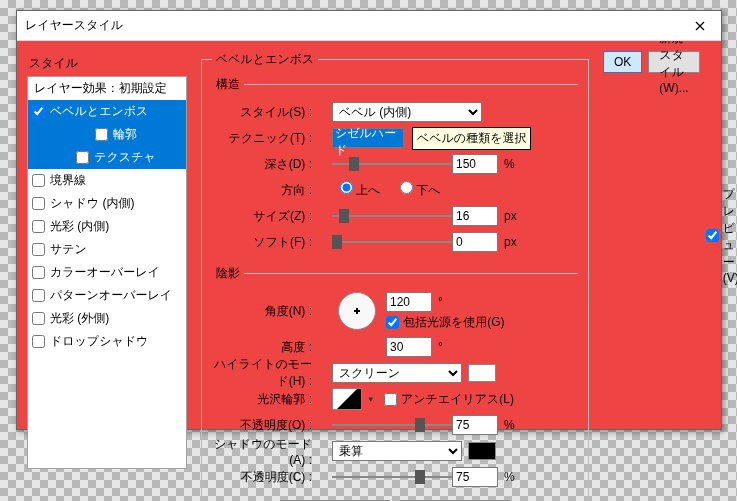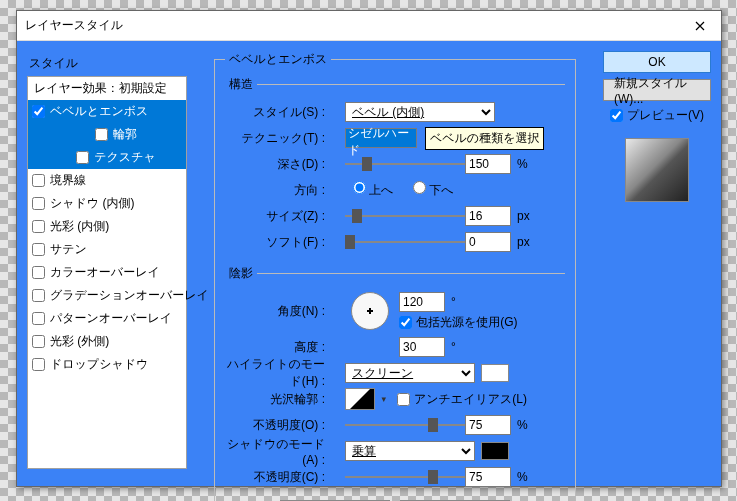--- a/index.html
+++ b/index.html
@@ -1,54 +1,54 @@
 <!DOCTYPE html>
 <html><head>
 <meta charset="utf-8">
 <style>
 * { box-sizing: border-box; margin: 0; padding: 0; font-family: "Meiryo UI", "MS UI Gothic", sans-serif; font-size: 12px; }
 body { background: #707070; width: 737px; height: 501px; position: relative; }
 .bg-checker { position:absolute; inset:0; background-image: linear-gradient(45deg,#ccc 25%,transparent 25%),linear-gradient(-45deg,#ccc 25%,transparent 25%),linear-gradient(45deg,transparent 75%,#ccc 75%),linear-gradient(-45deg,transparent 75%,#ccc 75%); background-size:16px 16px; background-position:0 0,0 8px,8px -8px,-8px 0; background-color:#fff; filter:brightness(0.9); }
-.dialog { position:absolute; left:16px; top:10px; width:706px; height:477px; background:#3b82f6; border:1px solid #666; box-shadow:2px 2px 6px rgba(0,0,0,0.4); }
+.dialog { position:absolute; left:16px; top:10px; width:706px; height:420px; background:#ef4444; border:1px solid #666; box-shadow:2px 2px 6px rgba(0,0,0,0.4); }
 .titlebar { height:30px; background:#fff; display:flex; align-items:center; padding:0 8px; border-bottom:1px solid #ddd; position:relative; }
 .titlebar span { font-size:12px; }
 .close-x { position:absolute; right:0; top:0; width:42px; height:30px; display:flex; align-items:center; justify-content:center; }
 .close-x svg { width:10px; height:10px; }
-.content { display:flex; padding:10px; gap:27px; height:calc(100% - 30px); }
+.content { display:flex; padding:10px; gap:14px; height:calc(100% - 30px); }
 .sidebar { width:160px; }
 .side-label { padding:4px 2px; }
 .side-list { border:1px solid #a0a0a0; background:#fff; height:393px; }
 .side-item { display:flex; align-items:center; gap:5px; padding:3px 4px; white-space:nowrap; }
 .side-item.default { padding-left:6px; }
 .side-item.selected { background:#0078d7; color:#fff; }
 .side-item input[type=checkbox]{ width:13px; height:13px; }
 .side-sub { padding-left:22px;justify-content:center; }
 .center { flex:1; display:flex; flex-direction:column; gap:8px; }
 fieldset { border:1px solid #bbb; padding:8px 10px 10px 10px; }
 legend { padding:0 4px; }
 .row { display:flex; align-items:center; margin:4px 0; height:22px; }
 .lbl { width:120px; text-align:right; padding-right:20px; }
-select { height:20px; border:1px solid #7a7a7a; background:#fff; padding:0 2px;text-decoration:underline; }
+select { height:20px; border:1px solid #7a7a7a; background:#fff; padding:0 2px; }
 input[type=text].num { width:46px; height:20px; border:1px solid #7a7a7a; text-align:left; padding:0 3px; }
 .unit { margin-left:6px; }
 .slider { -webkit-appearance:none; appearance:none; height:6px; background:transparent; width:120px; }
 .slider::-webkit-slider-runnable-track { height:2px; background:#888; }
 .slider::-webkit-slider-thumb { -webkit-appearance:none; width:10px; height:14px; background:#555; margin-top:-6px; }
 input[type=radio] { margin:0 3px 0 8px; }
 .angle-circle { width:38px; height:38px; border:1px solid #888; border-radius:50%; position:relative; background:#f8f8f8; margin-left:6px; }
 .angle-cross { position:absolute; left:50%; top:50%; width:6px; height:6px; transform:translate(-50%,-50%); }
 .angle-cross::before,.angle-cross::after { content:""; position:absolute; background:#000; }
 .angle-cross::before { left:2px; top:0; width:2px; height:6px; }
 .angle-cross::after { left:0; top:2px; width:6px; height:2px; }
 .gloss-sw { width:30px; height:22px; border:1px solid #888; background:linear-gradient(135deg,#fff 0%,#fff 49%,#000 51%,#000 100%); position:relative; }
 .gloss-sw .chev { position:absolute; right:-12px; top:5px; font-size:9px; color:#333; }
 .swatch { width:28px; height:18px; border:1px solid #888; margin-left:6px; }
 .btn { height:22px; border:1px solid #888; background:#e1e1e1; display:flex; align-items:center; justify-content:center; padding:0 10px; }
 .footer-btns { display:flex; gap:10px; justify-content:center; margin-top:6px; }
-.right { width:108px; display:flex; flex-direction:column; gap:6px; align-items:stretch; }
+.right { width:108px; display:flex; flex-direction:row; gap:6px; align-items:stretch; }
 .right .btn { width:100%; }
 .ok { background:#cde8ff; border:1px solid #2a7ad1; }
 .preview-box { width:64px; height:64px; border:1px solid #888; margin:8px auto; background:
   linear-gradient(135deg,#e8e8e8 0%,#888 45%,#555 55%,#222 100%); position:relative; }
 .chk-row { display:flex; align-items:center; gap:4px; justify-content:center; }
 .tooltip { position:absolute; background:#ffffe1; border:1px solid #000; padding:2px 4px; font-size:12px; white-space:nowrap; z-index:10; }
 .tech-sel { background:#0078d7; color:#fff; border:1px solid #7a7a7a; height:20px; padding:8px 4px 0 2px; display:flex; align-items:center; width:72px; position:relative; }
 </style>
 </head>
 <body>
@@ -95,24 +95,20 @@
             <input type="checkbox" style="">
             <span>光彩 (内側)</span>
           </div>
         <div class="side-item">
             <input type="checkbox" style="">
             <span>サテン</span>
           </div>
         <div class="side-item">
             <input type="checkbox" style="">
             <span>カラーオーバーレイ</span>
-          </div>
-        <div class="side-item">
-            <input type="checkbox" style="">
-            <span>グラデーションオーバーレイ</span>
           </div>
         <div class="side-item">
             <input type="checkbox" style="">
             <span>パターンオーバーレイ</span>
           </div>
         <div class="side-item">
             <input type="checkbox" style="">
             <span>光彩 (外側)</span>
           </div>
         <div class="side-item">

